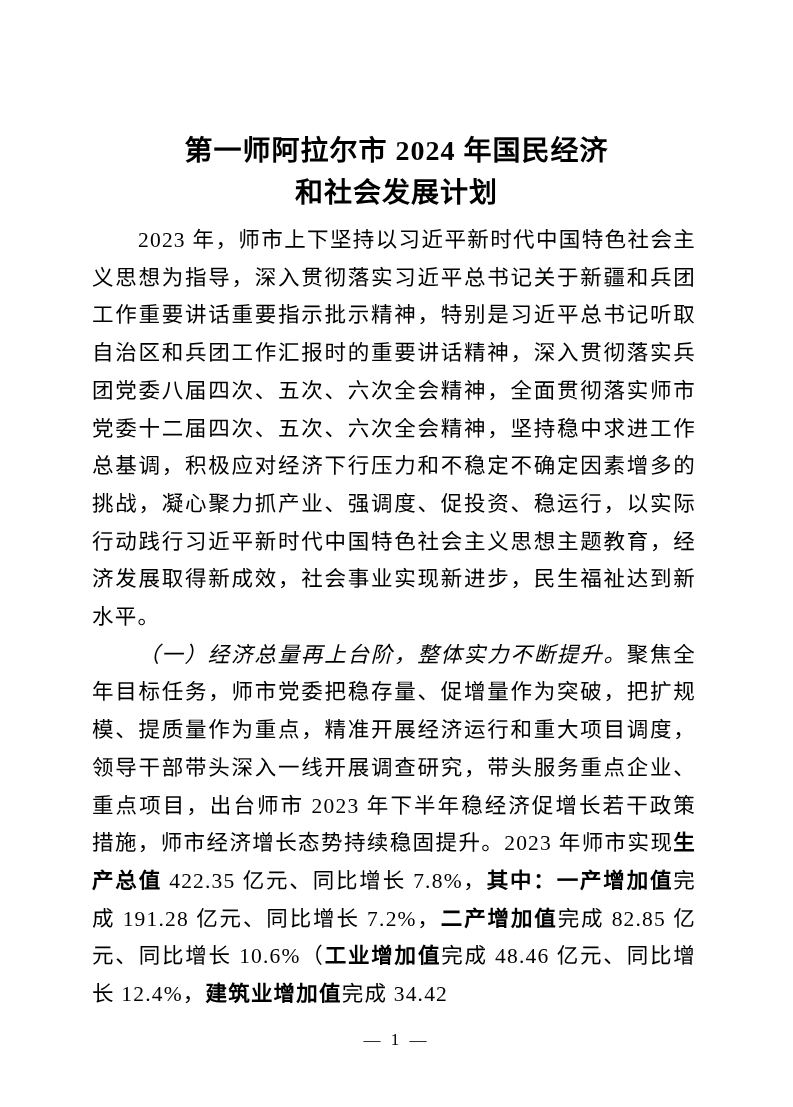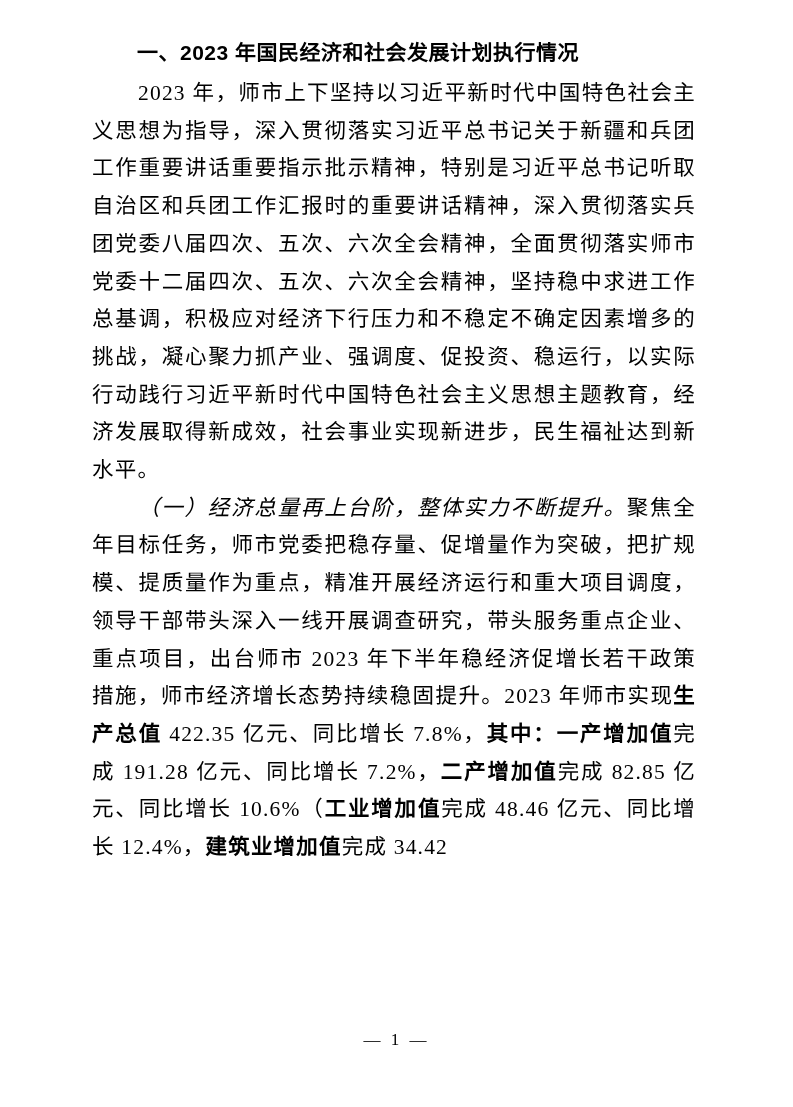--- a/index.html
+++ b/index.html
@@ -60,22 +60,25 @@
     text-align: center;
     font-size: 17px;
     letter-spacing: 3px;
   }
 </style>
 </head>
 <body>
 
 <div class="page">
 
+  <div class="doc-title">
+    <div>第一师阿拉尔市 2024 年国民经济</div>
+    <div>和社会发展计划</div>
+  </div>
 
-  <div class="section-heading">一、2023 年国民经济和社会发展计划执行情况</div>
 
   <div class="body-text">
     <p>2023 年，师市上下坚持以习近平新时代中国特色社会主义思想为指导，深入贯彻落实习近平总书记关于新疆和兵团工作重要讲话重要指示批示精神，特别是习近平总书记听取自治区和兵团工作汇报时的重要讲话精神，深入贯彻落实兵团党委八届四次、五次、六次全会精神，全面贯彻落实师市党委十二届四次、五次、六次全会精神，坚持稳中求进工作总基调，积极应对经济下行压力和不稳定不确定因素增多的挑战，凝心聚力抓产业、强调度、促投资、稳运行，以实际行动践行习近平新时代中国特色社会主义思想主题教育，经济发展取得新成效，社会事业实现新进步，民生福祉达到新水平。</p>
 
     <p><span class="run-lead">（一）经济总量再上台阶，整体实力不断提升。</span><span>聚焦全年目标任务，师市党委把稳存量、促增量作为突破，把扩规模、提质量作为重点，精准开展经济运行和重大项目调度，领导干部带头深入一线开展调查研究，带头服务重点企业、重点项目，出台师市 2023 年下半年稳经济促增长若干政策措施，师市经济增长态势持续稳固提升。2023 年师市实现</span><span class="run-bold">生产总值</span><span> 422.35 亿元、同比增长 7.8%，</span><span class="run-bold">其中：一产增加值</span><span>完成 191.28 亿元、同比增长 7.2%，</span><span class="run-bold">二产增加值</span><span>完成 82.85 亿元、同比增长 10.6%（</span><span class="run-bold">工业增加值</span><span>完成 48.46 亿元、同比增长 12.4%，</span><span class="run-bold">建筑业增加值</span><span>完成 34.42</span></p>
   </div>
 
   <div class="page-footer">— 1 —</div>
 
 </div>

